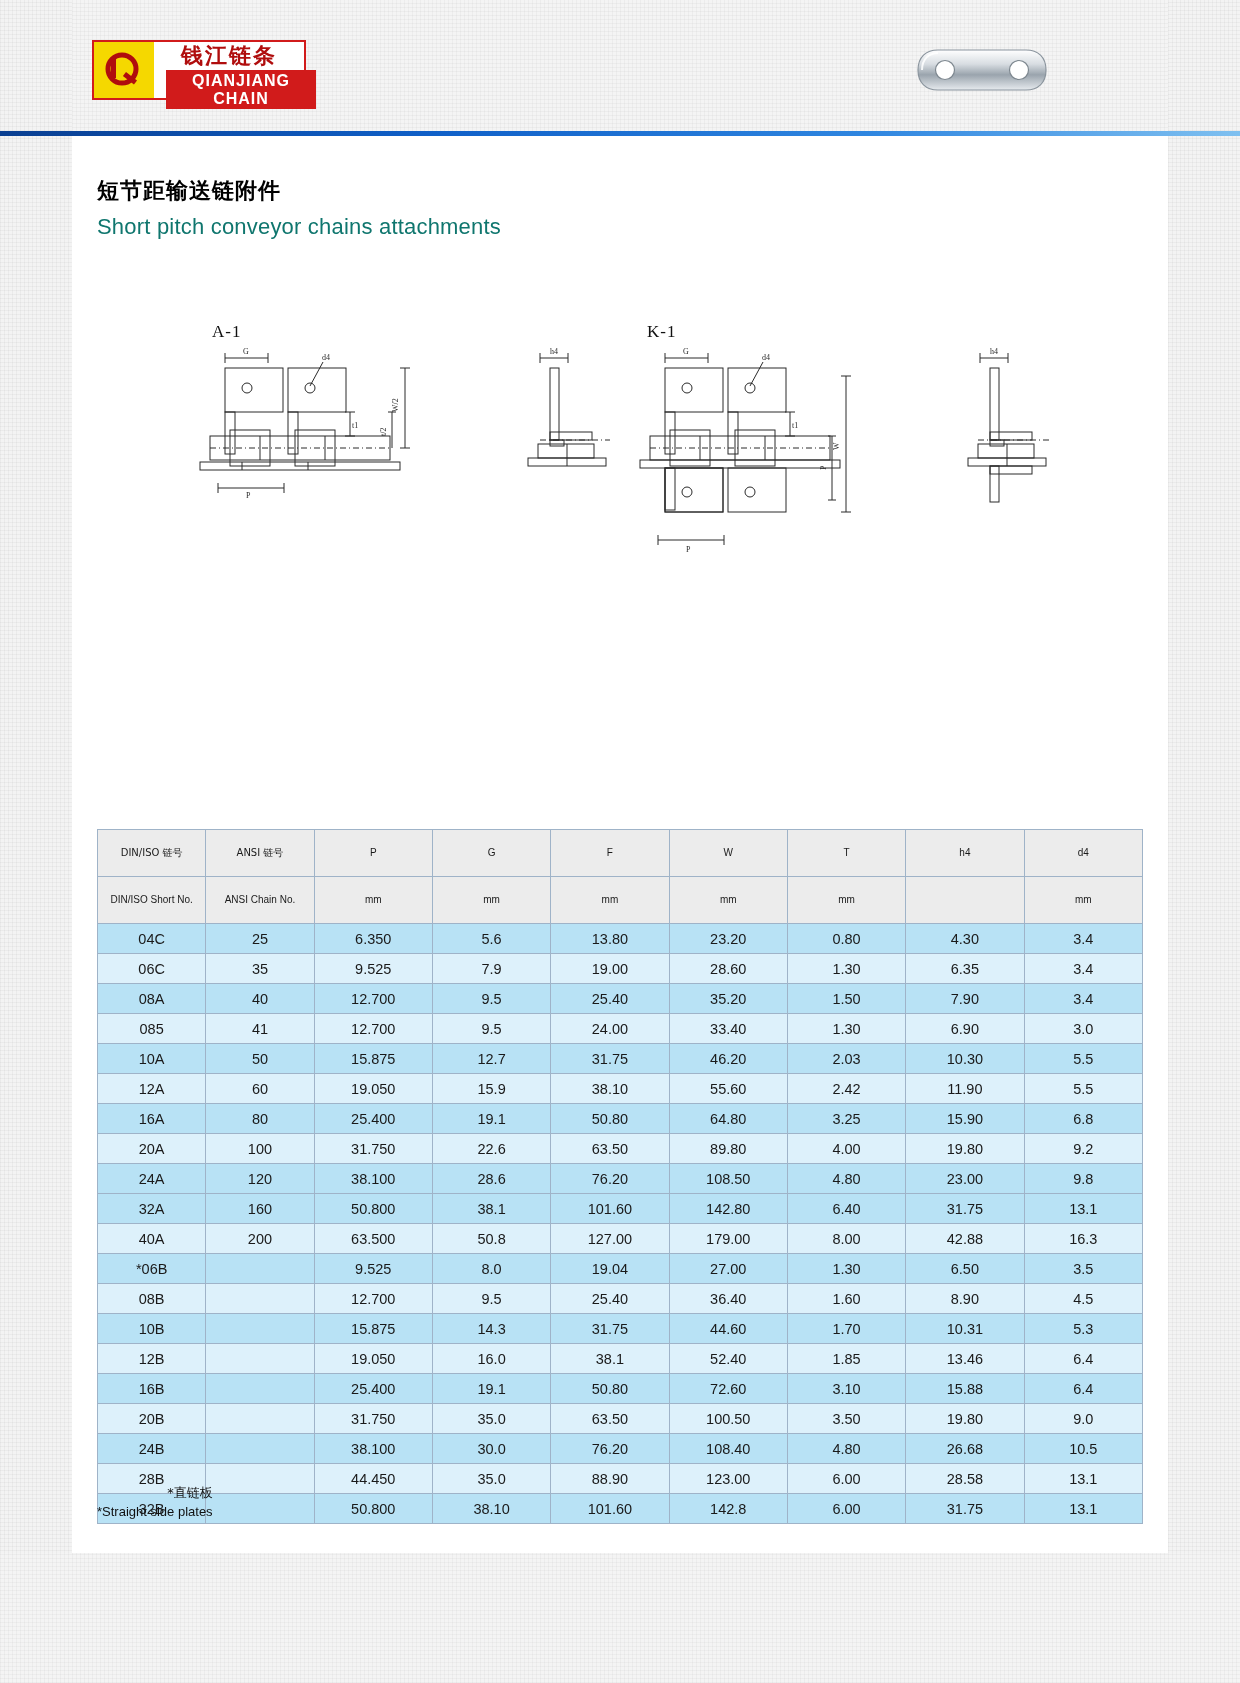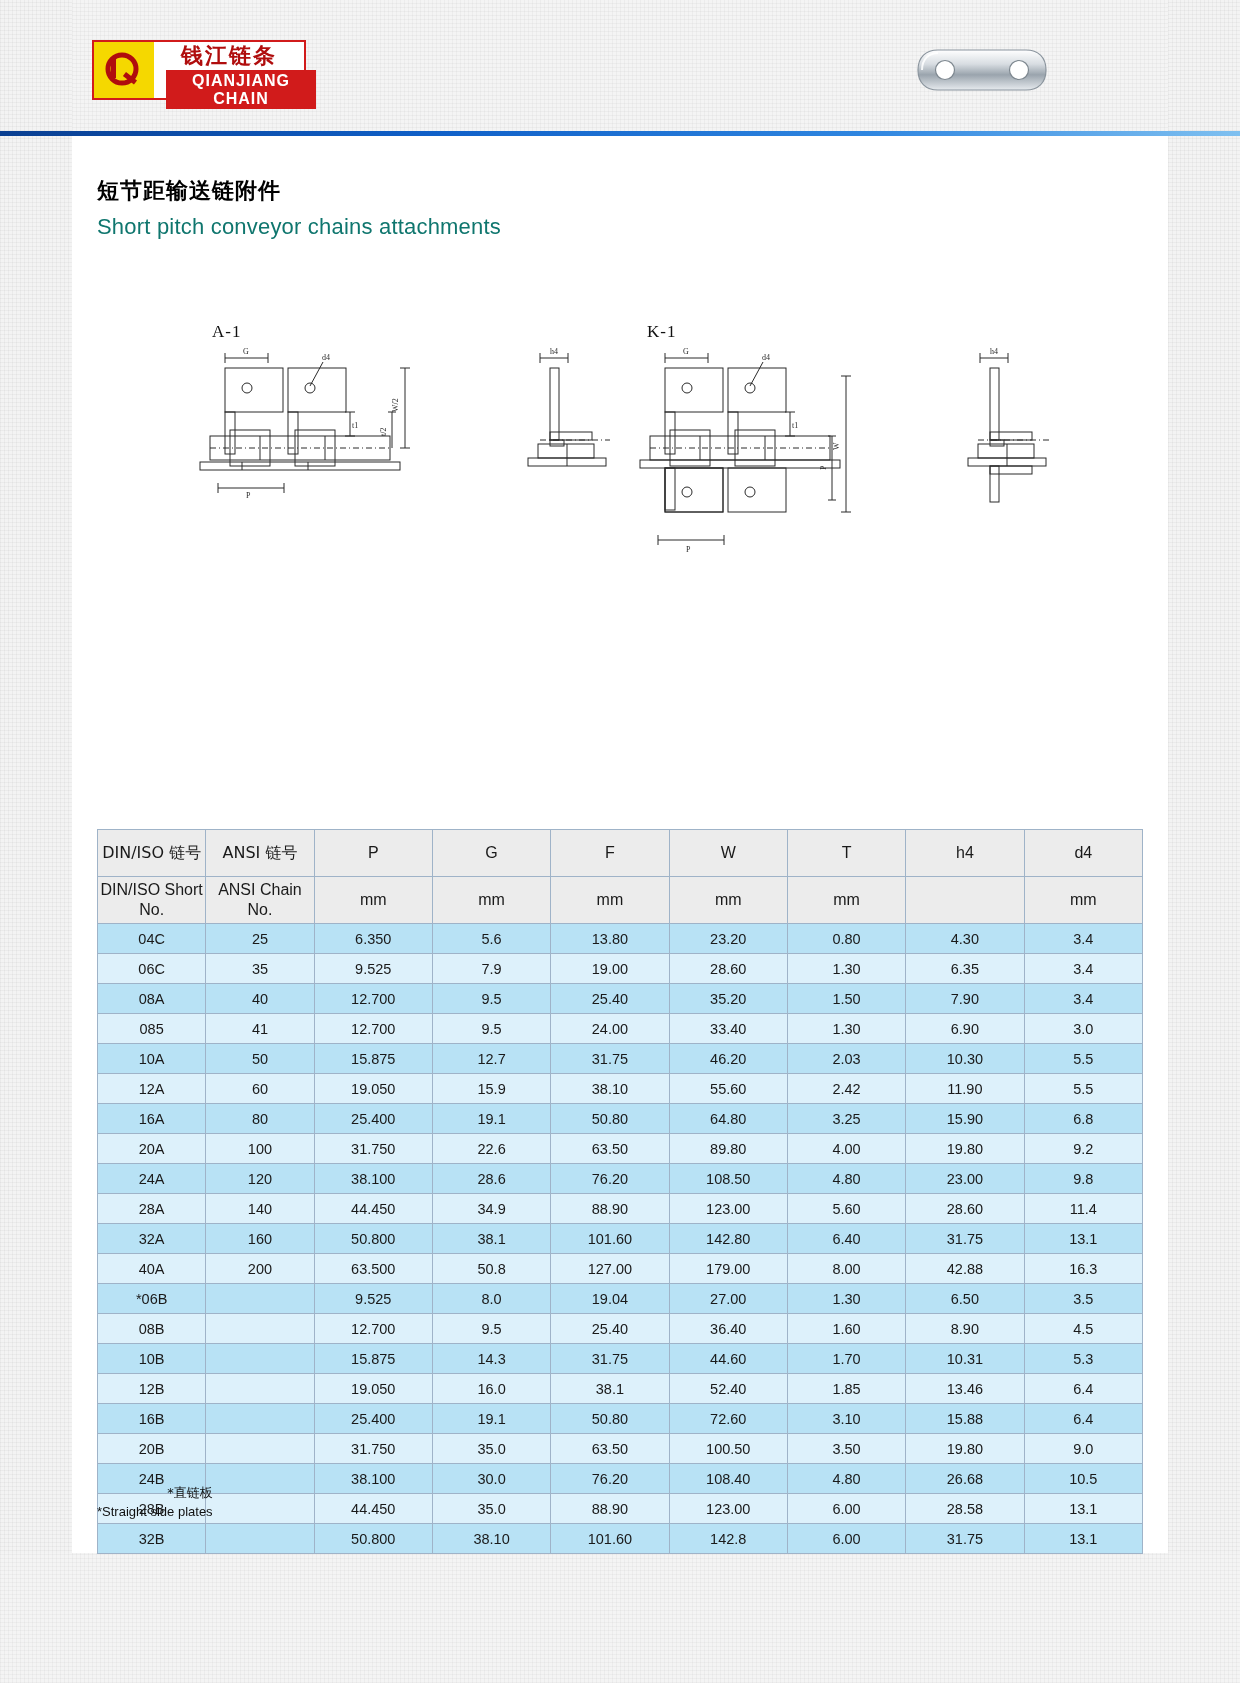--- a/index.html
+++ b/index.html
@@ -180,21 +180,21 @@
     font-size: 14.5px;
     color: #1a1a1a;
     padding: 0;
     height: 29px;
     vertical-align: middle;
   }
   table.spec thead th {
     background: #ececec;
     font-weight: normal;
     height: 46px;
-    font-size: 16px;
+    font-size: 10px;
     line-height: 1.25;
   }
   table.spec thead th .cn {
     font-family: "DejaVu Sans", sans-serif;
   }
   tr.row-odd td { background: #b8e2f5; }
   tr.row-even td { background: #ddf1fb; }
   .note {
     position: absolute;
     left: 97px; top: 1484px;
@@ -527,31 +527,20 @@
             <td>24A</td>
             <td>120</td>
             <td>38.100</td>
             <td>28.6</td>
             <td>76.20</td>
             <td>108.50</td>
             <td>4.80</td>
             <td>23.00</td>
             <td>9.8</td>
           </tr>
-          <tr class="row-even">
-            <td>28A</td>
-            <td>140</td>
-            <td>44.450</td>
-            <td>34.9</td>
-            <td>88.90</td>
-            <td>123.00</td>
-            <td>5.60</td>
-            <td>28.60</td>
-            <td>11.4</td>
-          </tr>
           <tr class="row-odd">
             <td>32A</td>
             <td>160</td>
             <td>50.800</td>
             <td>38.1</td>
             <td>101.60</td>
             <td>142.80</td>
             <td>6.40</td>
             <td>31.75</td>
             <td>13.1</td>

